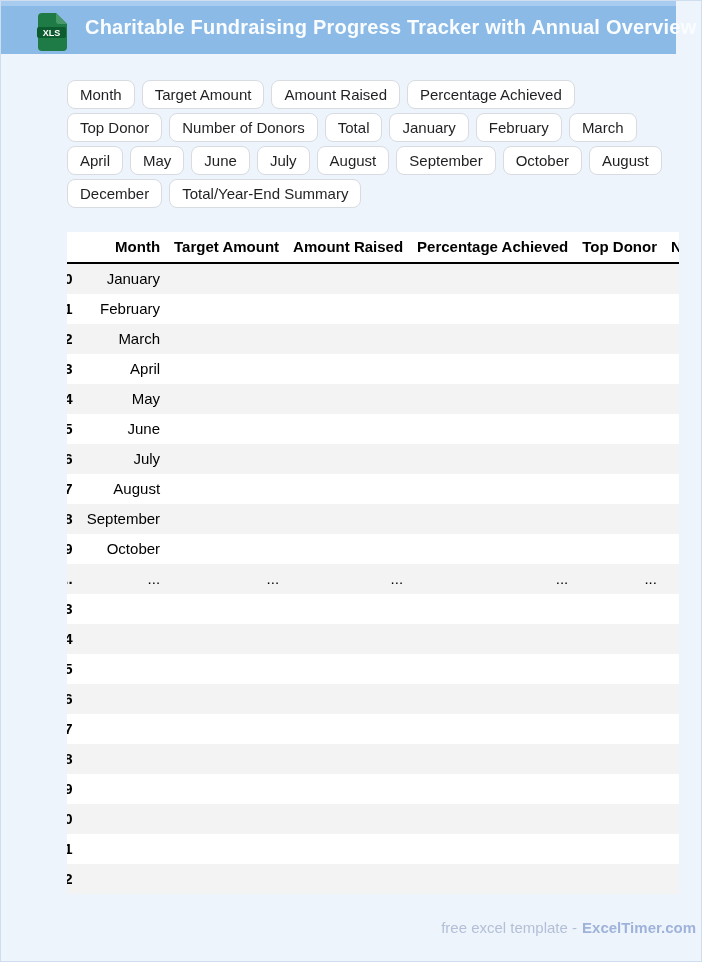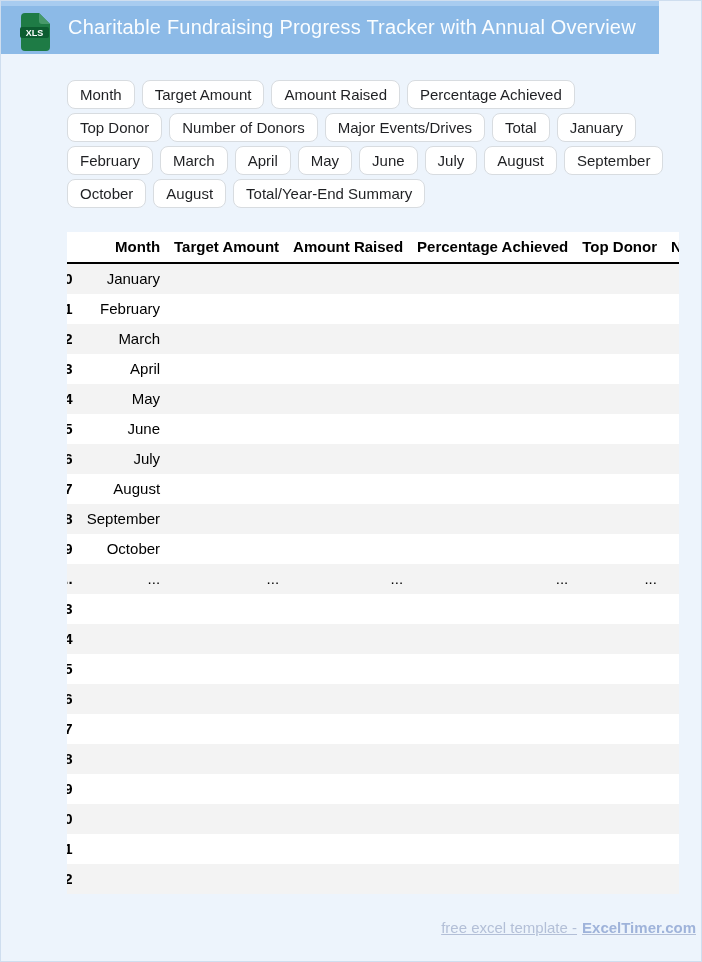--- a/index.html
+++ b/index.html
@@ -8,25 +8,25 @@
     background:#edf4fc;
     font-family:"Liberation Sans",sans-serif;
     box-sizing:border-box;
     border:1px solid #cfdeef;
     overflow:hidden;
     position:relative;
   }
   .topbar{
     width:658px;height:53px;
     background:linear-gradient(#a8ccf0 0,#a8ccf0 5px,#8cbae7 5px);
-    display:flex;align-items:center;
+    display:flex;align-items:center;padding-left:17px;
   }
   .file-icon{margin:8px 0 0 17px;flex:0 0 auto;display:block}
   .title{
-    color:#fafdff;font-size:20px;font-weight:400;
+    color:#fafdff;font-size:20px;font-weight:700;
     margin-left:16px;letter-spacing:.2px;white-space:nowrap;
   }
   .chips{
     margin:26px 0 0 66px;width:601px;
     display:flex;flex-wrap:wrap;column-gap:7px;row-gap:4px;
   }
   .chip{
     background:#ffffff;border:1px solid #d8dce0;border-radius:8px;
     padding:3px 12px;font-size:15px;line-height:21px;color:#1f2023;
     white-space:nowrap;cursor:pointer;
@@ -41,21 +41,21 @@
   th,td{
     padding:6px 7px;text-align:right;font-weight:400;
     color:#000;line-height:18px;
   }
   thead th{font-weight:700;background:#fff;border-bottom:2px solid #000}
   tbody th{font-weight:700}
   tbody tr:nth-child(odd){background:#f3f3f3}
   tbody tr:nth-child(even){background:#ffffff}
   .col-idx{min-width:16px}
   .footer{
-    margin:25px 5px 0 0;text-align:right;font-size:15px;color:#b3bfd7;text-decoration:underline;
+    margin:25px 5px 0 0;text-align:right;font-size:15px;color:#b3bfd7;
   }
   .brand{font-weight:700;color:#9fb3da;margin-left:5px;cursor:pointer}
 </style>
 </head>
 <body>
 
 <header class="topbar">
   <svg class="file-icon" width="34" height="40" viewBox="0 0 34 40" xmlns="http://www.w3.org/2000/svg">
     <path d="M7 1 h14 l11 11 v23 q0 4 -4 4 H7 q-4 0 -4 -4 V5 q0 -4 4 -4 z" fill="#1e7b45"></path>
     <path d="M21 1 l11 11 h-8 q-3 0 -3 -3 z" fill="#47996a"></path>
@@ -65,33 +65,33 @@
   <h1 class="title">Charitable Fundraising Progress Tracker with Annual Overview</h1>
 </header>
 
 <div class="chips" id="chips">
     <span class="chip">Month</span>
     <span class="chip">Target Amount</span>
     <span class="chip">Amount Raised</span>
     <span class="chip">Percentage Achieved</span>
     <span class="chip">Top Donor</span>
     <span class="chip">Number of Donors</span>
-    <span class="chip">Major Events/Drives</span>
     <span class="chip">Total</span>
     <span class="chip">January</span>
     <span class="chip">February</span>
     <span class="chip">March</span>
     <span class="chip">April</span>
     <span class="chip">May</span>
     <span class="chip">June</span>
     <span class="chip">July</span>
     <span class="chip">August</span>
     <span class="chip">September</span>
     <span class="chip">October</span>
     <span class="chip">August</span>
+    <span class="chip">December</span>
     <span class="chip">Total/Year-End Summary</span>
   </div>
 
 <div class="tableclip">
   <table>
     <thead>
       <tr id="headrow">
           <th class="col-idx"></th>
           <th>Month</th>
           <th>Target Amount</th>

